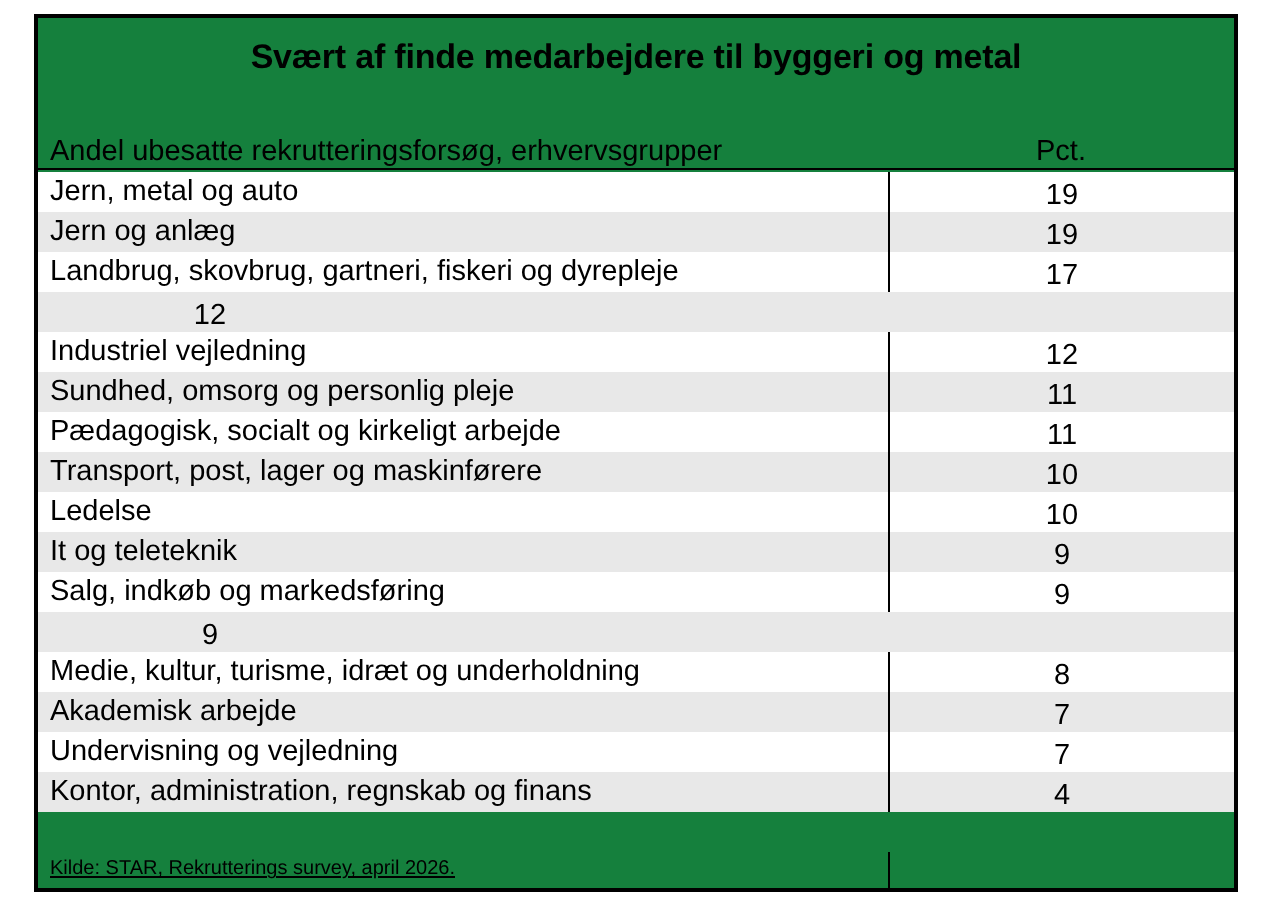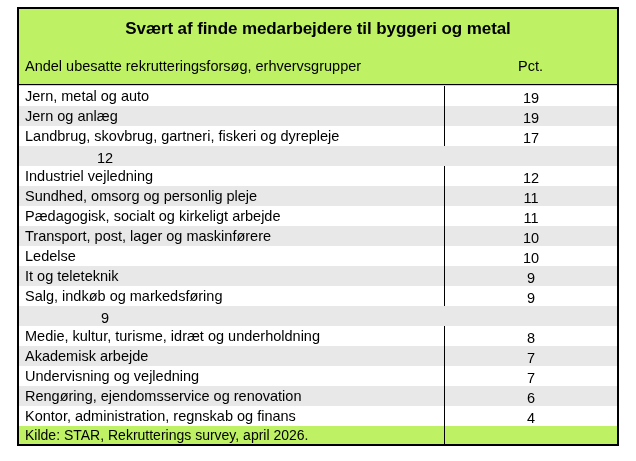--- a/index.html
+++ b/index.html
@@ -10,36 +10,36 @@
     color: #000000;
     position: relative;
     overflow: hidden;
   }
   .table-box {
     position: absolute;
     left: 17px; top: 7px;
     width: 602px; height: 439px;
     border: 2px solid #000000;
     box-sizing: border-box;
-    background: #bef264;
+    background: #15803d;
   }
   .table-title {
     position: absolute;
     top: 10px; left: 0; width: 100%;
     text-align: center;
     font-weight: bold;
     font-size: 17px;
     letter-spacing: -0.1px;
   }
   .header-row {
     position: absolute;
     top: 49px; left: 0; right: 0;
     height: 26px;
     display: flex;
-    align-items: flex-start;
+    align-items: flex-end;
     border-bottom: 1.5px solid #000000;
     box-sizing: content-box;
     font-size: 14.5px;
   }
   .header-label { flex: 1; padding-left: 6px; }
   .header-pct { width: 173px; text-align: center; }
   .rows {
     position: absolute;
     top: 76.5px; left: 0; right: 0;
   }
@@ -69,22 +69,23 @@
   }
   .footer-left {
     flex: 1;
     border-right: 1.5px solid #000000;
     display: flex;
     align-items: center;
     padding-left: 6px;
   }
   .footer-right { width: 172px; }
   .source-note {
-    font-size: 14px;
+    font-size: 10px;
     letter-spacing: 0;
+    text-decoration: underline;
   }
 </style>
 </head>
 <body>
 
 <div class="table-box">
 
   <div class="table-title">Svært af finde medarbejdere til byggeri og metal</div>
 
   <div class="header-row">
@@ -145,24 +146,20 @@
     </div>
     <div class="row">
       <div class="row-label">Akademisk arbejde</div>
       <div class="row-value">7</div>
     </div>
     <div class="row">
       <div class="row-label">Undervisning og vejledning</div>
       <div class="row-value">7</div>
     </div>
     <div class="row">
-      <div class="row-label">Rengøring, ejendomsservice og renovation</div>
-      <div class="row-value">6</div>
-    </div>
-    <div class="row">
       <div class="row-label">Kontor, administration, regnskab og finans</div>
       <div class="row-value">4</div>
     </div>
   </div>
 
   <div class="footer-row">
     <div class="footer-left">
       <span class="source-note">Kilde: STAR, Rekrutterings survey, april 2026.</span>
     </div>
     <div class="footer-right"></div>

